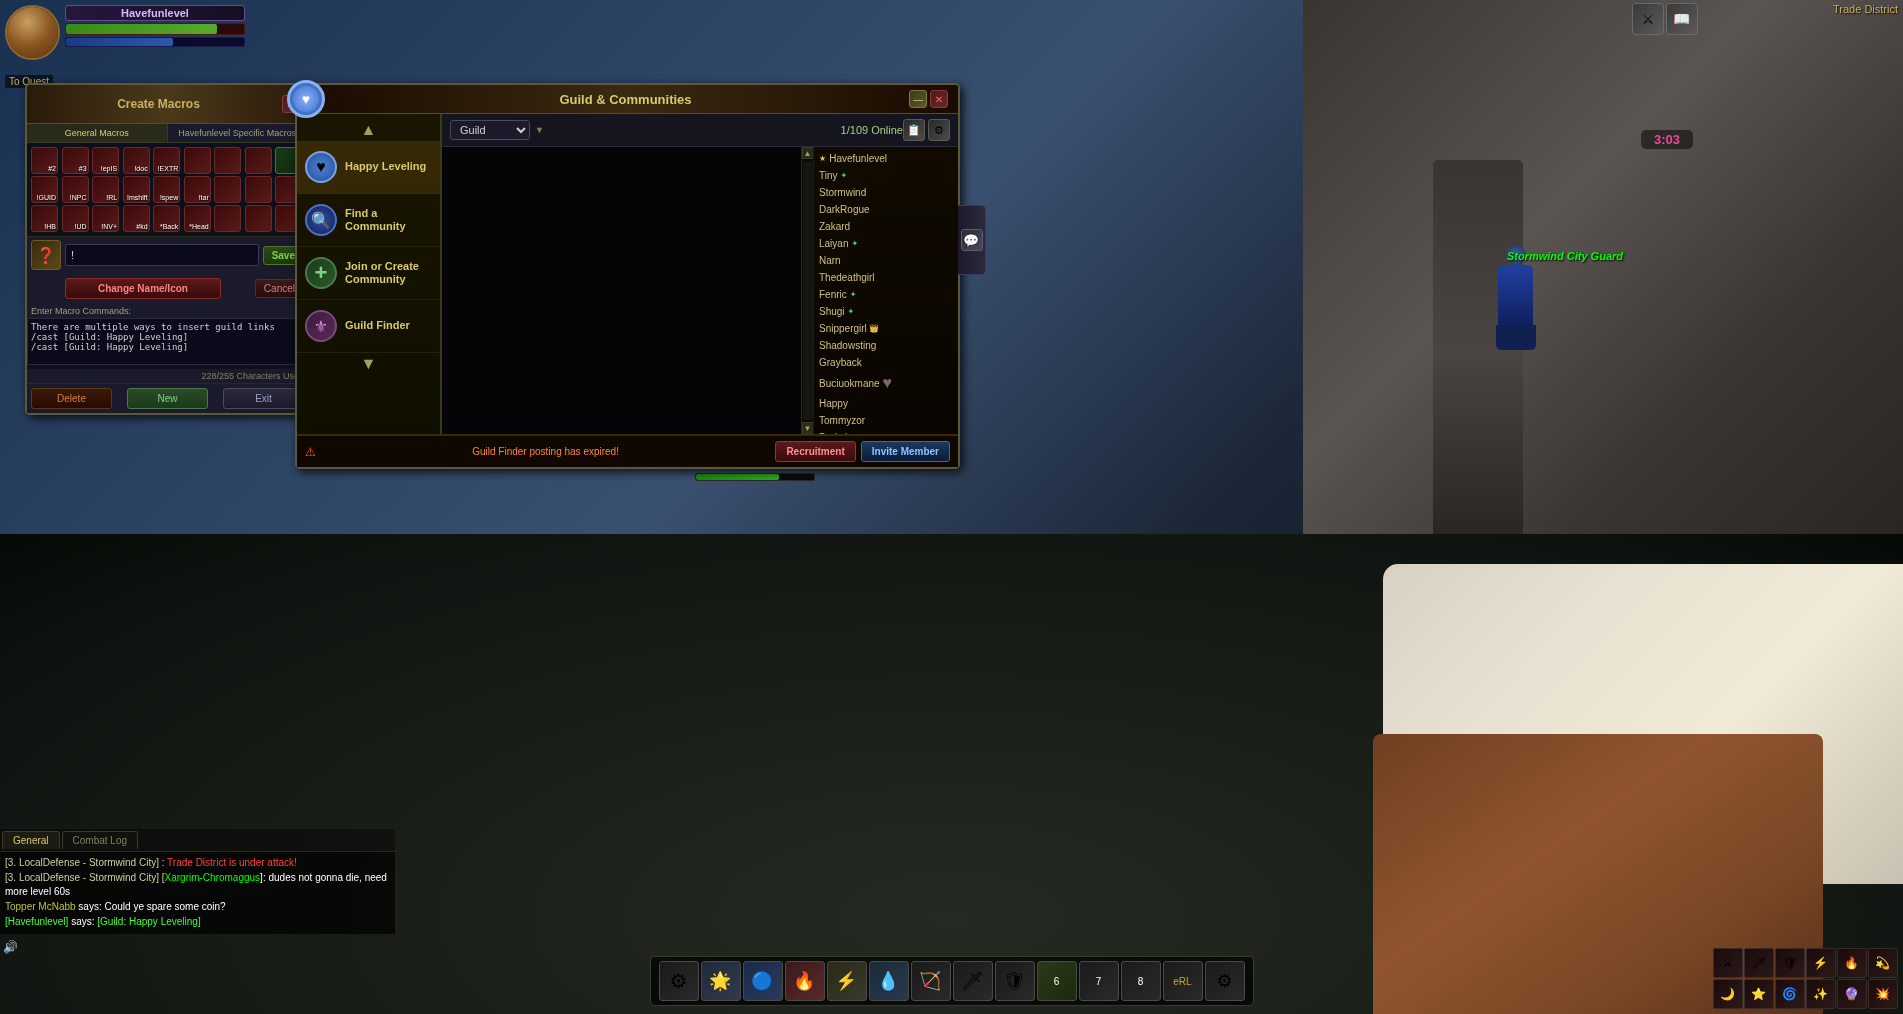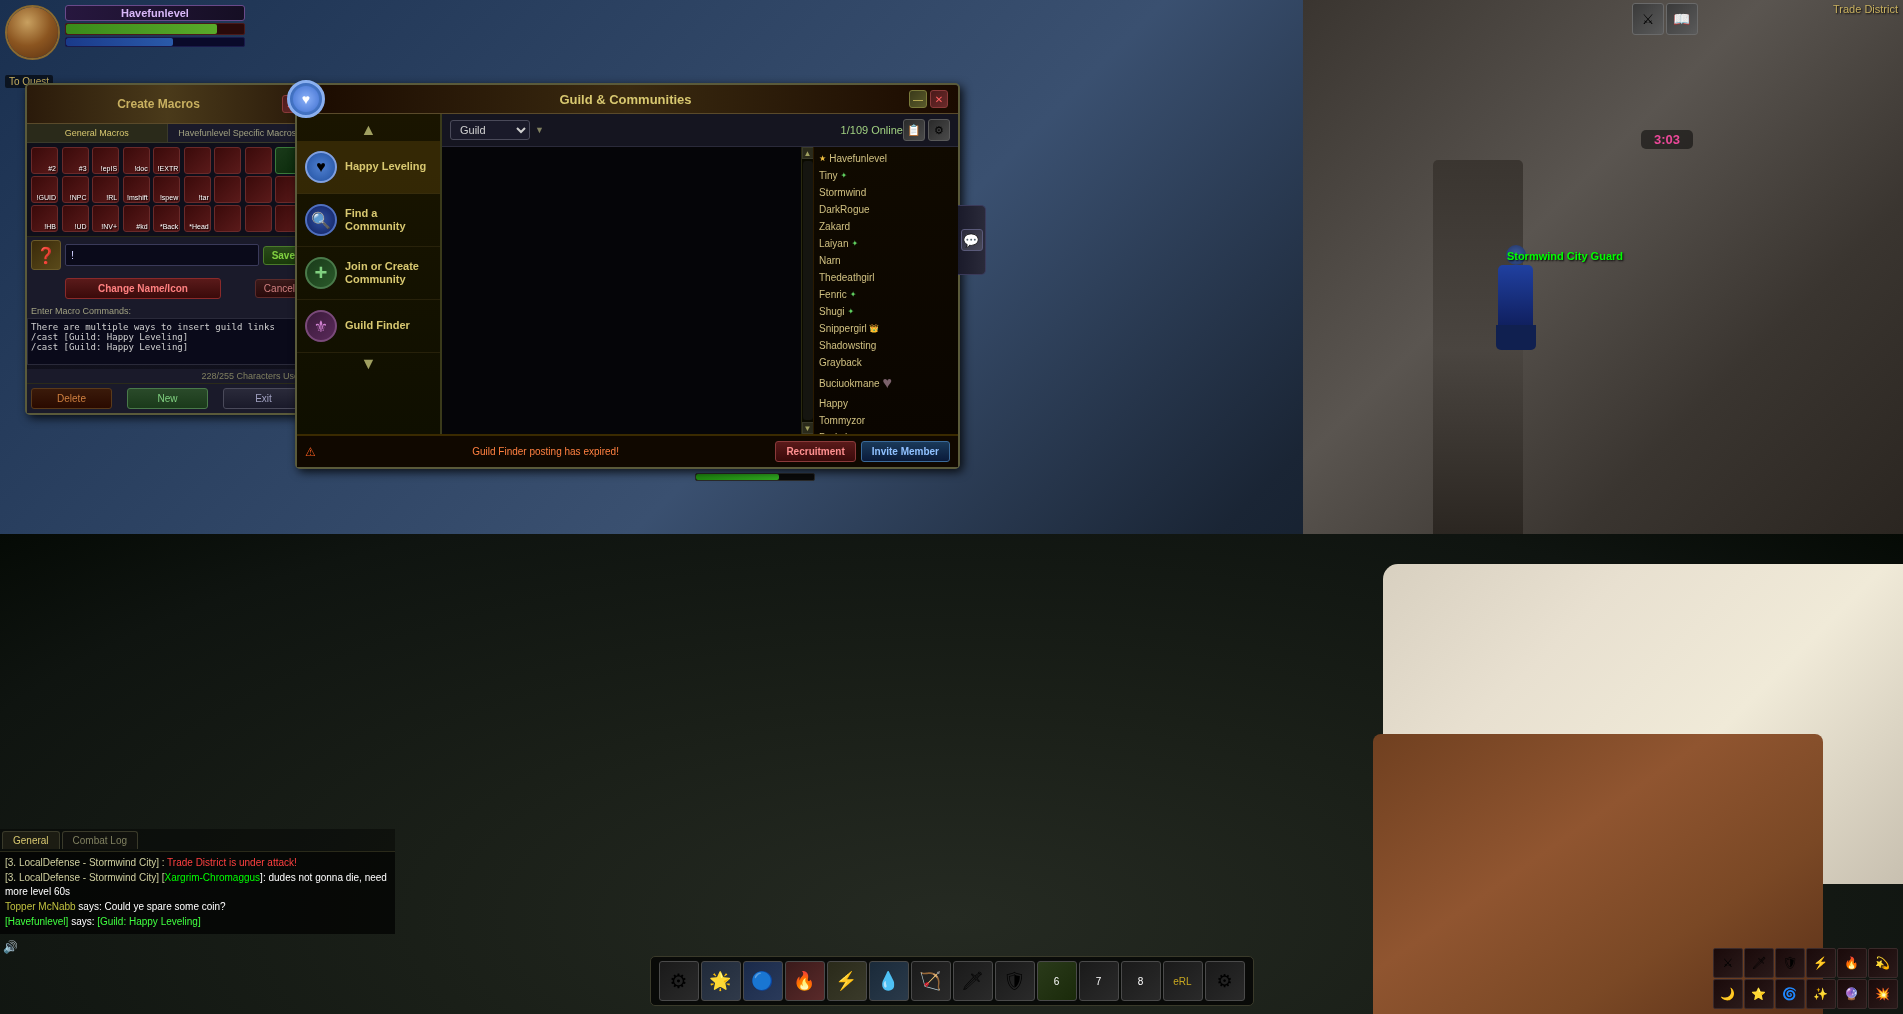--- a/index.html
+++ b/index.html
@@ -11,20 +11,21 @@
       font-family: 'Arial', sans-serif;
       position: relative;
     }
 
     
     .game-bg {
       position: absolute;
       inset: 0;
       background: linear-gradient(135deg, #1a3050 0%, #2a4060 20%, #3a5070 40%, #1a2535 60%, #0a1520 80%, #152030 100%);
       overflow: hidden;
+      font-style: italic;
     }
 
     .game-icon {
       width: 32px;
       height: 32px;
       background: linear-gradient(135deg, #3a3a3a, #5a5a5a);
       border: 1px solid #6a6a6a;
       border-radius: 3px;
       display: flex;
       align-items: center;

